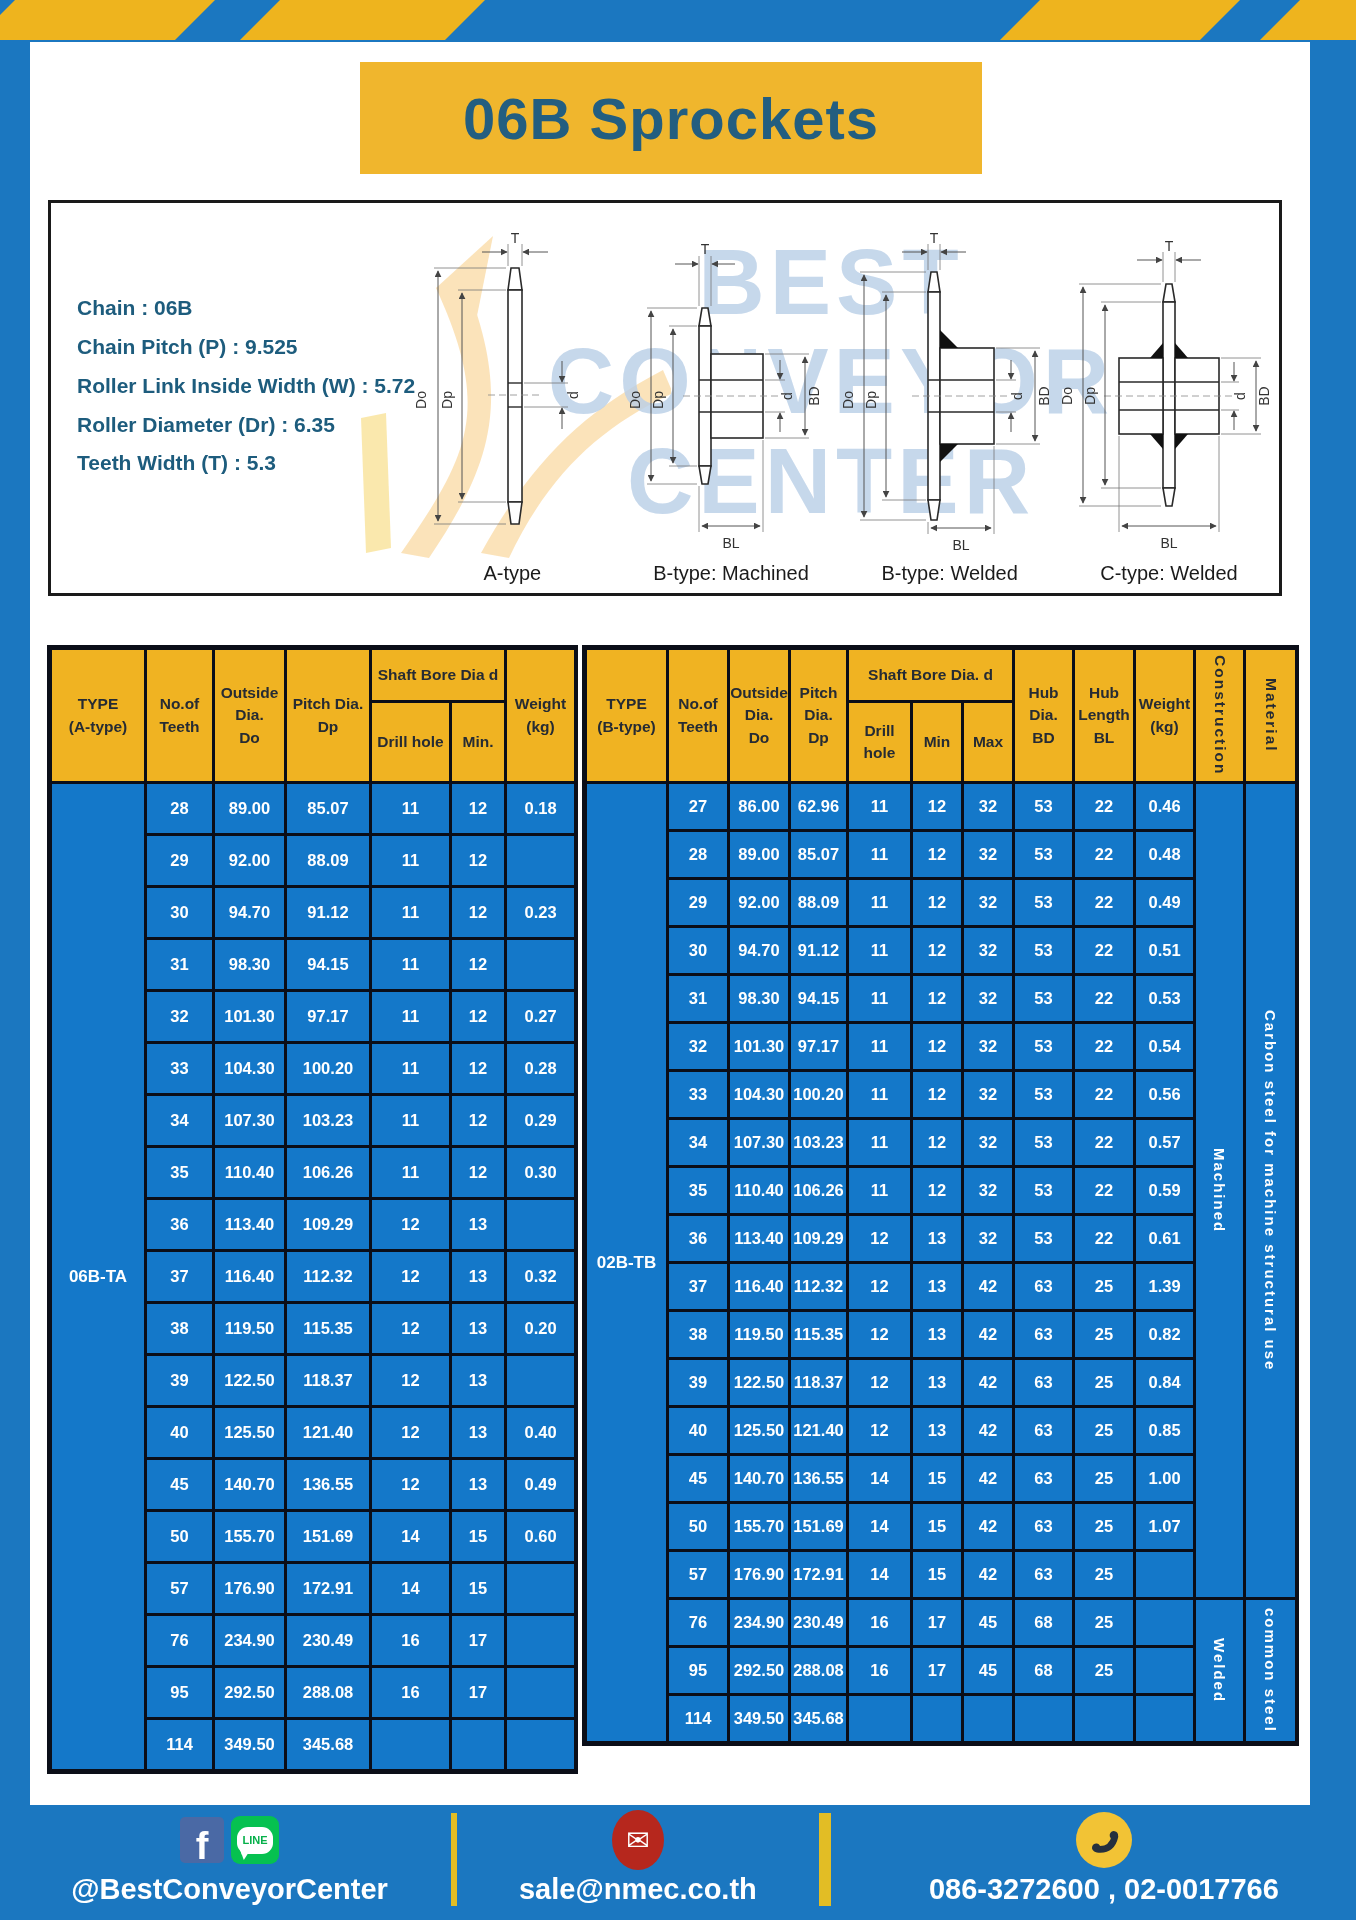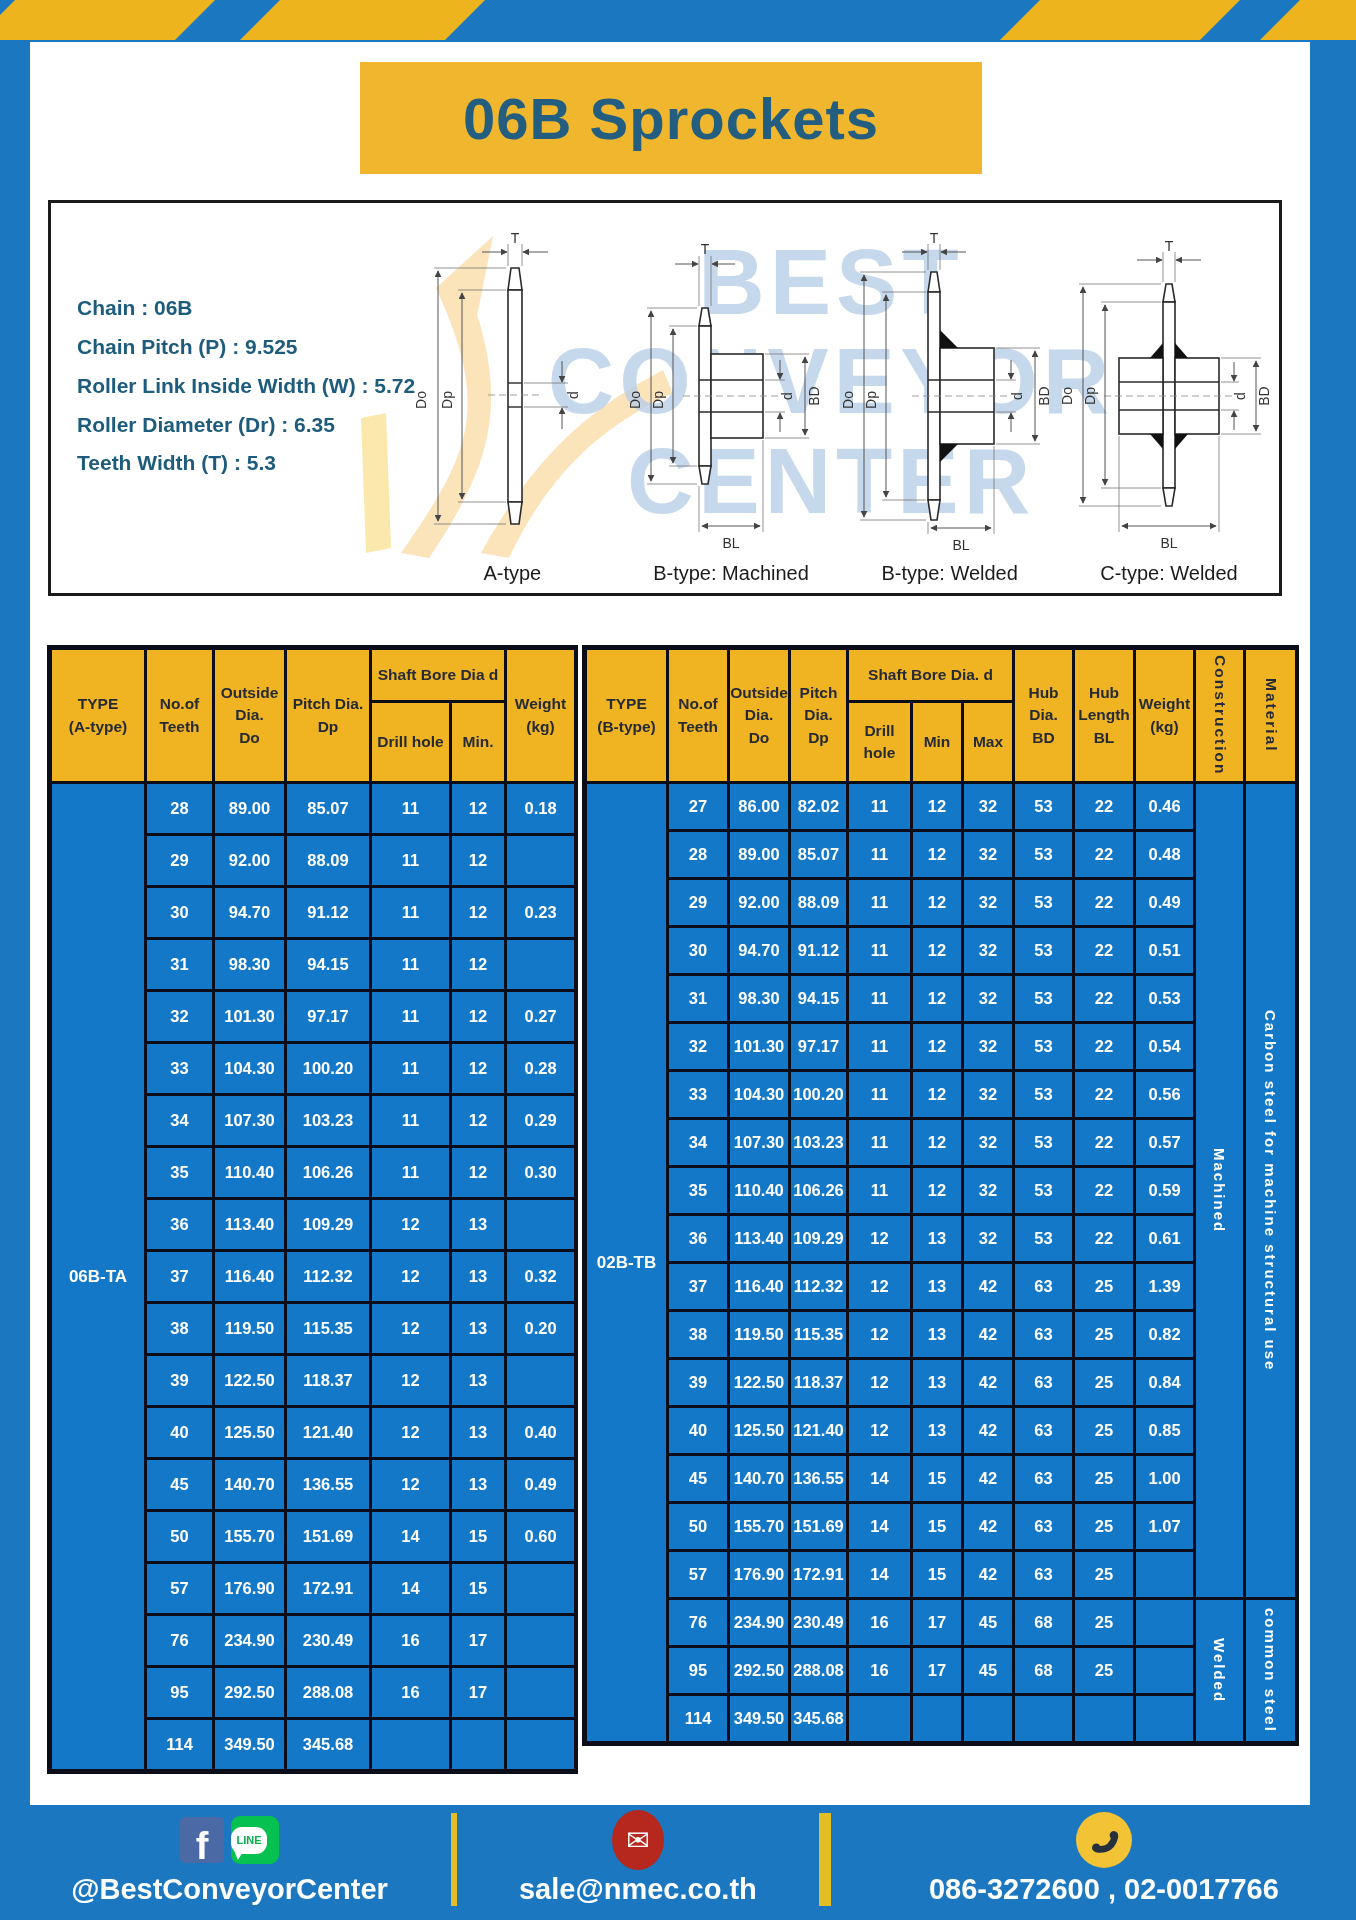--- a/index.html
+++ b/index.html
@@ -60,21 +60,21 @@
     align-items:stretch;box-sizing:border-box;padding:0 8px;}
   .f-sec{display:flex;flex-direction:column;align-items:center;justify-content:flex-start;
     gap:3px;padding-top:5px;}
   .f-icons{height:60px;display:flex;align-items:center;gap:7px;}
   .f-label{font-size:29px;font-weight:bold;color:#fff;white-space:nowrap;}
   .f-div{width:6px;background:#e2bd25;margin:8px 0 14px;}
   .sec1{flex:2.45;} .sec2{flex:2.0;} .sec3{flex:3.3;} .sec4{flex:2.7;padding-left:29px;}
   .fb{width:44px;height:46px;background:#4a69a5;border-radius:5px;color:#fff;font-weight:bold;
     font-size:38px;display:flex;align-items:flex-end;justify-content:center;line-height:.9;}
   .line-badge{width:48px;height:48px;background:#06c150;border-radius:9px;position:relative;
-    display:flex;align-items:center;}
+    display:flex;align-items:center;justify-content:center;}
   .line-bubble{width:36px;height:27px;background:#fff;border-radius:11px;display:flex;
     align-items:center;justify-content:center;font-size:11px;font-weight:bold;color:#06b04a;position:relative;}
   .line-bubble::after{content:"";position:absolute;left:5px;bottom:-6px;
     border:5px solid transparent;border-top-color:#fff;border-left-color:#fff;transform:skewX(20deg);}
   .mail{width:52px;height:60px;background:#b6271d;border-radius:50%;display:flex;
     align-items:center;justify-content:center;color:#fff;font-size:28px;}
   .globe{width:54px;height:54px;background:#2ba7e0;border-radius:50%;display:flex;
     align-items:center;justify-content:center;}
   .phone{width:56px;height:56px;background:#f2c335;border-radius:50%;display:flex;
     align-items:center;justify-content:center;}
@@ -528,21 +528,21 @@
           <th class="h2">Drill hole</th>
           <th class="h2">Min</th>
           <th class="h2">Max</th>
         </tr>
       </thead>
       <tbody>
           <tr>
             <td class="type-cell" rowspan="20">02B-TB</td>
             <td class="num-cell">27</td>
             <td class="num-cell">86.00</td>
-            <td class="num-cell">82.02</td>
+            <td class="num-cell">62.96</td>
             <td class="num-cell">11</td>
             <td class="num-cell">12</td>
             <td class="num-cell">32</td>
             <td class="num-cell">53</td>
             <td class="num-cell">22</td>
             <td class="num-cell">0.46</td>
             <td class="vert" rowspan="17">Machined</td>
             <td class="vert" rowspan="17">Carbon steel for machine structural use</td>
           </tr>
           <tr>

